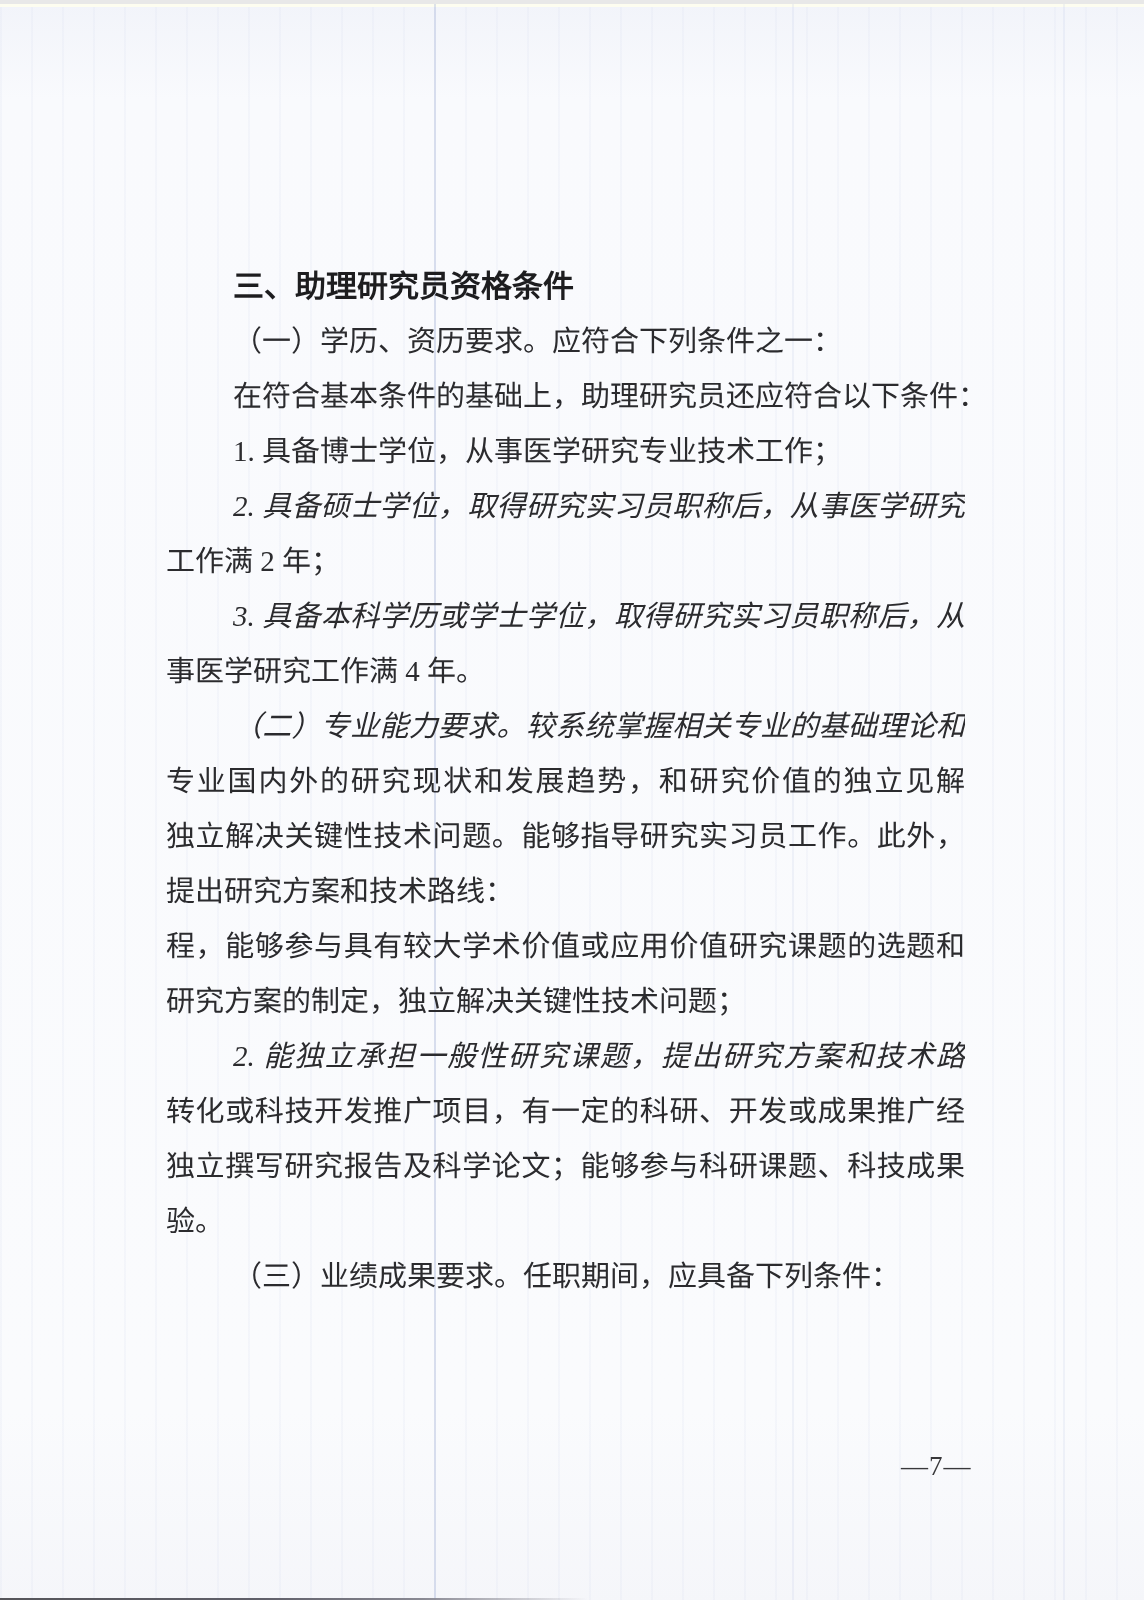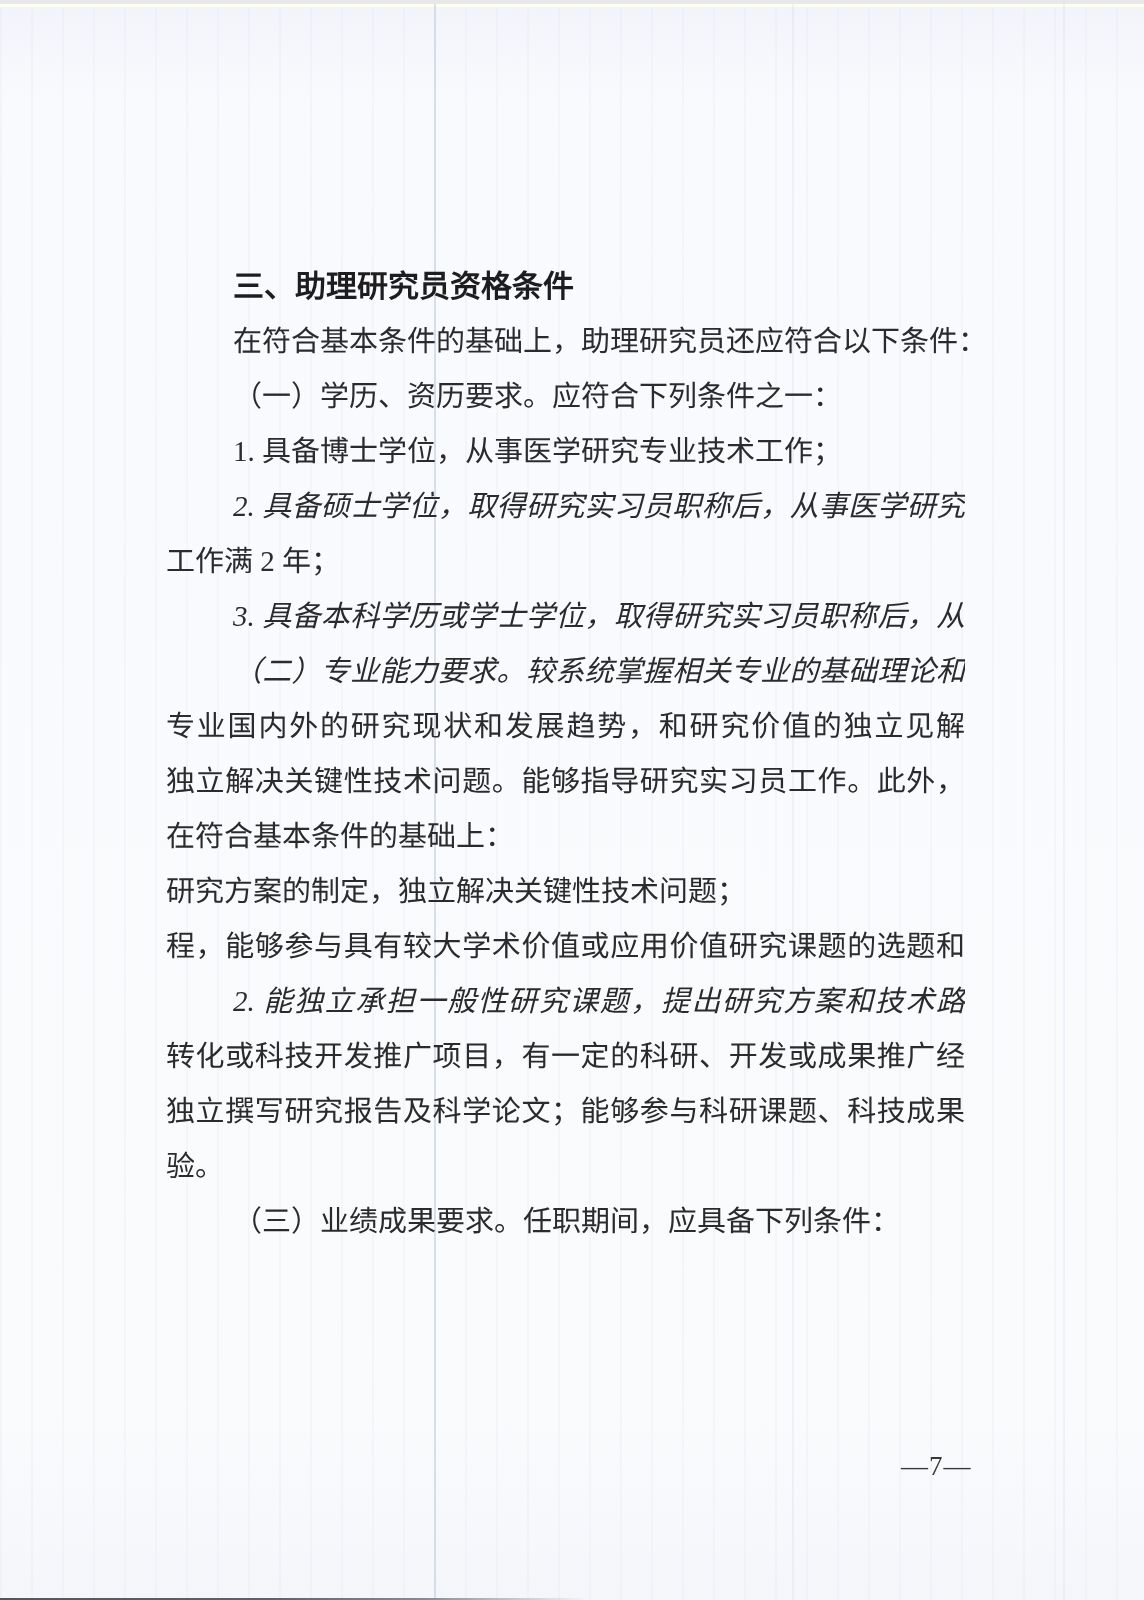--- a/index.html
+++ b/index.html
@@ -97,32 +97,33 @@
 
 <div class="page">
 
   <div class="top-edge-strip"></div>
   <div class="fold-line"></div>
   <div class="streak-light" style="left: 792px;"></div>
   <div class="streak-light" style="left: 1063px;"></div>
 
   <div class="doc-lines">
     <div class="line ind heading">三、助理研究员资格条件</div>
+    <div class="line ind">（一）学历、资历要求。应符合下列条件之一：</div>
     <div class="line ind">在符合基本条件的基础上，助理研究员还应符合以下条件：</div>
-    <div class="line ind">（一）学历、资历要求。应符合下列条件之一：</div>
     <div class="line ind">1. 具备博士学位，从事医学研究专业技术工作；</div>
     <div class="line ind j">2. 具备硕士学位，取得研究实习员职称后，从事医学研究</div>
     <div class="line">工作满 2 年；</div>
     <div class="line ind j">3. 具备本科学历或学士学位，取得研究实习员职称后，从</div>
+    <div class="line">事医学研究工作满 4 年。</div>
     <div class="line ind j">（二）专业能力要求。较系统掌握相关专业的基础理论和</div>
     <div class="line j">专业国内外的研究现状和发展趋势，和研究价值的独立见解</div>
     <div class="line j">独立解决关键性技术问题。能够指导研究实习员工作。此外，在</div>
-    <div class="line">在符合基本条件的基础上：</div>
+    <div class="line">提出研究方案和技术路线：</div>
+    <div class="line j">程，能够参与具有较大学术价值或应用价值研究课题的选题和</div>
     <div class="line">研究方案的制定，独立解决关键性技术问题；</div>
-    <div class="line j">程，能够参与具有较大学术价值或应用价值研究课题的选题和</div>
     <div class="line ind j">2. 能独立承担一般性研究课题，提出研究方案和技术路线，</div>
     <div class="line j">转化或科技开发推广项目，有一定的科研、开发或成果推广经</div>
     <div class="line j">独立撰写研究报告及科学论文；能够参与科研课题、科技成果</div>
     <div class="line">验。</div>
     <div class="line ind">（三）业绩成果要求。任职期间，应具备下列条件：</div>
   </div>
 
   <div class="page-number">—7—</div>
 
   <div class="bottom-artifact"></div>

